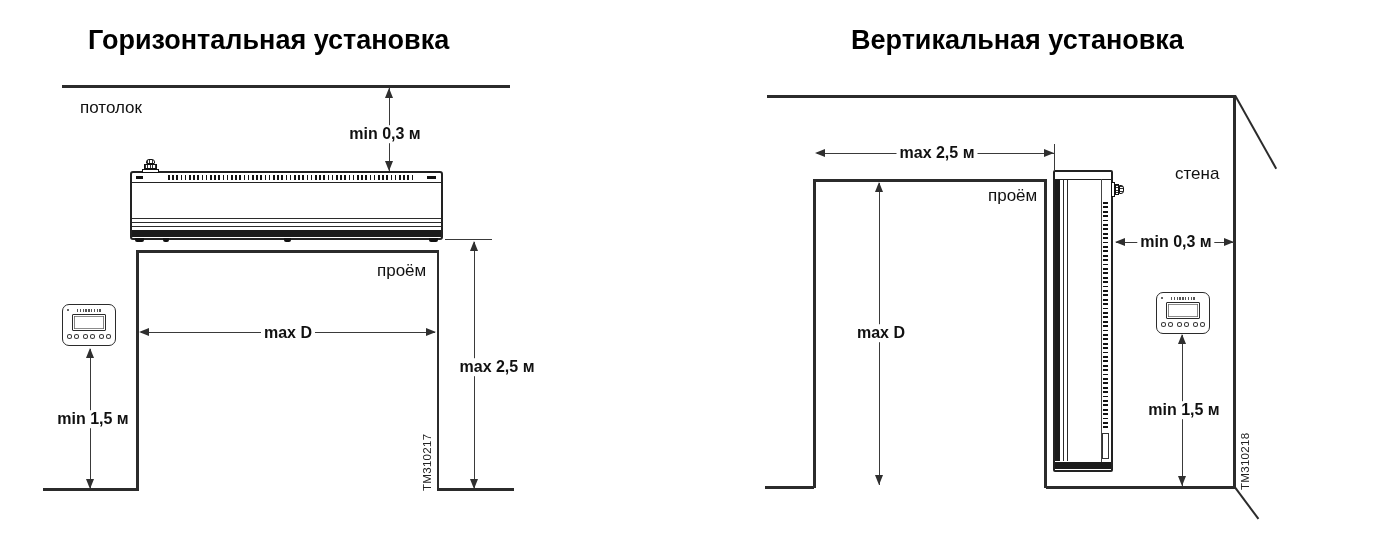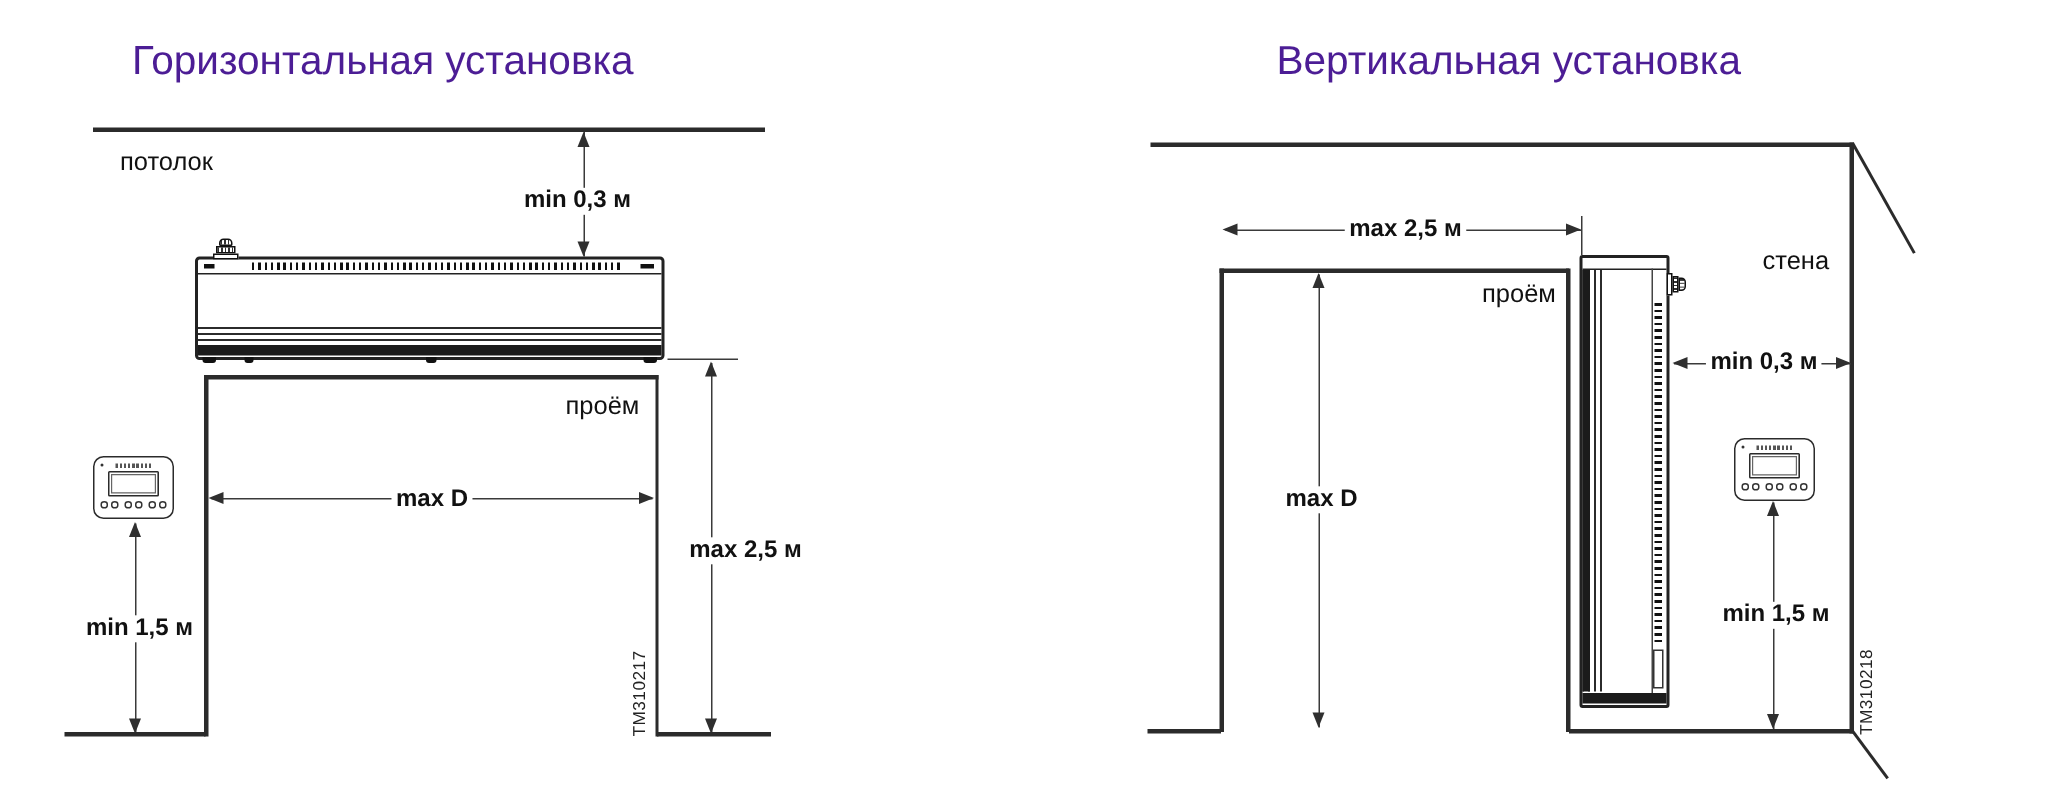--- a/index.html
+++ b/index.html
@@ -9,21 +9,21 @@
   .ln{position:absolute;background:#2b2b2b;}
   
   .dim-ln{position:absolute;background:#3a3a3a;}
   
   .ah{position:absolute;width:0;height:0;}
   .ah.up{border-left:4.5px solid transparent;border-right:4.5px solid transparent;border-bottom:10px solid #2f2f2f;}
   .ah.down{border-left:4.5px solid transparent;border-right:4.5px solid transparent;border-top:10px solid #2f2f2f;}
   .ah.left{border-top:4.5px solid transparent;border-bottom:4.5px solid transparent;border-right:10px solid #2f2f2f;}
   .ah.right{border-top:4.5px solid transparent;border-bottom:4.5px solid transparent;border-left:10px solid #2f2f2f;}
   
-  .title{position:absolute;font-weight:400;font-size:27px;color:#4c1d95;white-space:nowrap;}
+  .title{position:absolute;font-weight:700;font-size:27px;color:#000000;white-space:nowrap;}
   .plain-label{position:absolute;font-size:17px;color:#111;white-space:nowrap;}
   .dim-label{position:absolute;transform:translate(-50%,-50%);background:#fff;padding:0 3px;
              font-weight:700;font-size:16px;color:#111;white-space:nowrap;line-height:1.1;}
   .tm-code{position:absolute;font-size:11.5px;color:#222;transform-origin:0 0;transform:rotate(-90deg);
            white-space:nowrap;letter-spacing:.3px;}
   .diag{position:absolute;background:#2b2b2b;transform-origin:0 0;}
   
   .unit-h{position:absolute;box-sizing:border-box;border:2px solid #222;border-radius:3px;background:#fff;}
   .uh-top{position:absolute;left:0;right:0;top:0;height:9px;border-bottom:1.5px solid #222;}
   .uh-dots{position:absolute;left:36px;right:26px;top:2px;height:4.5px;

